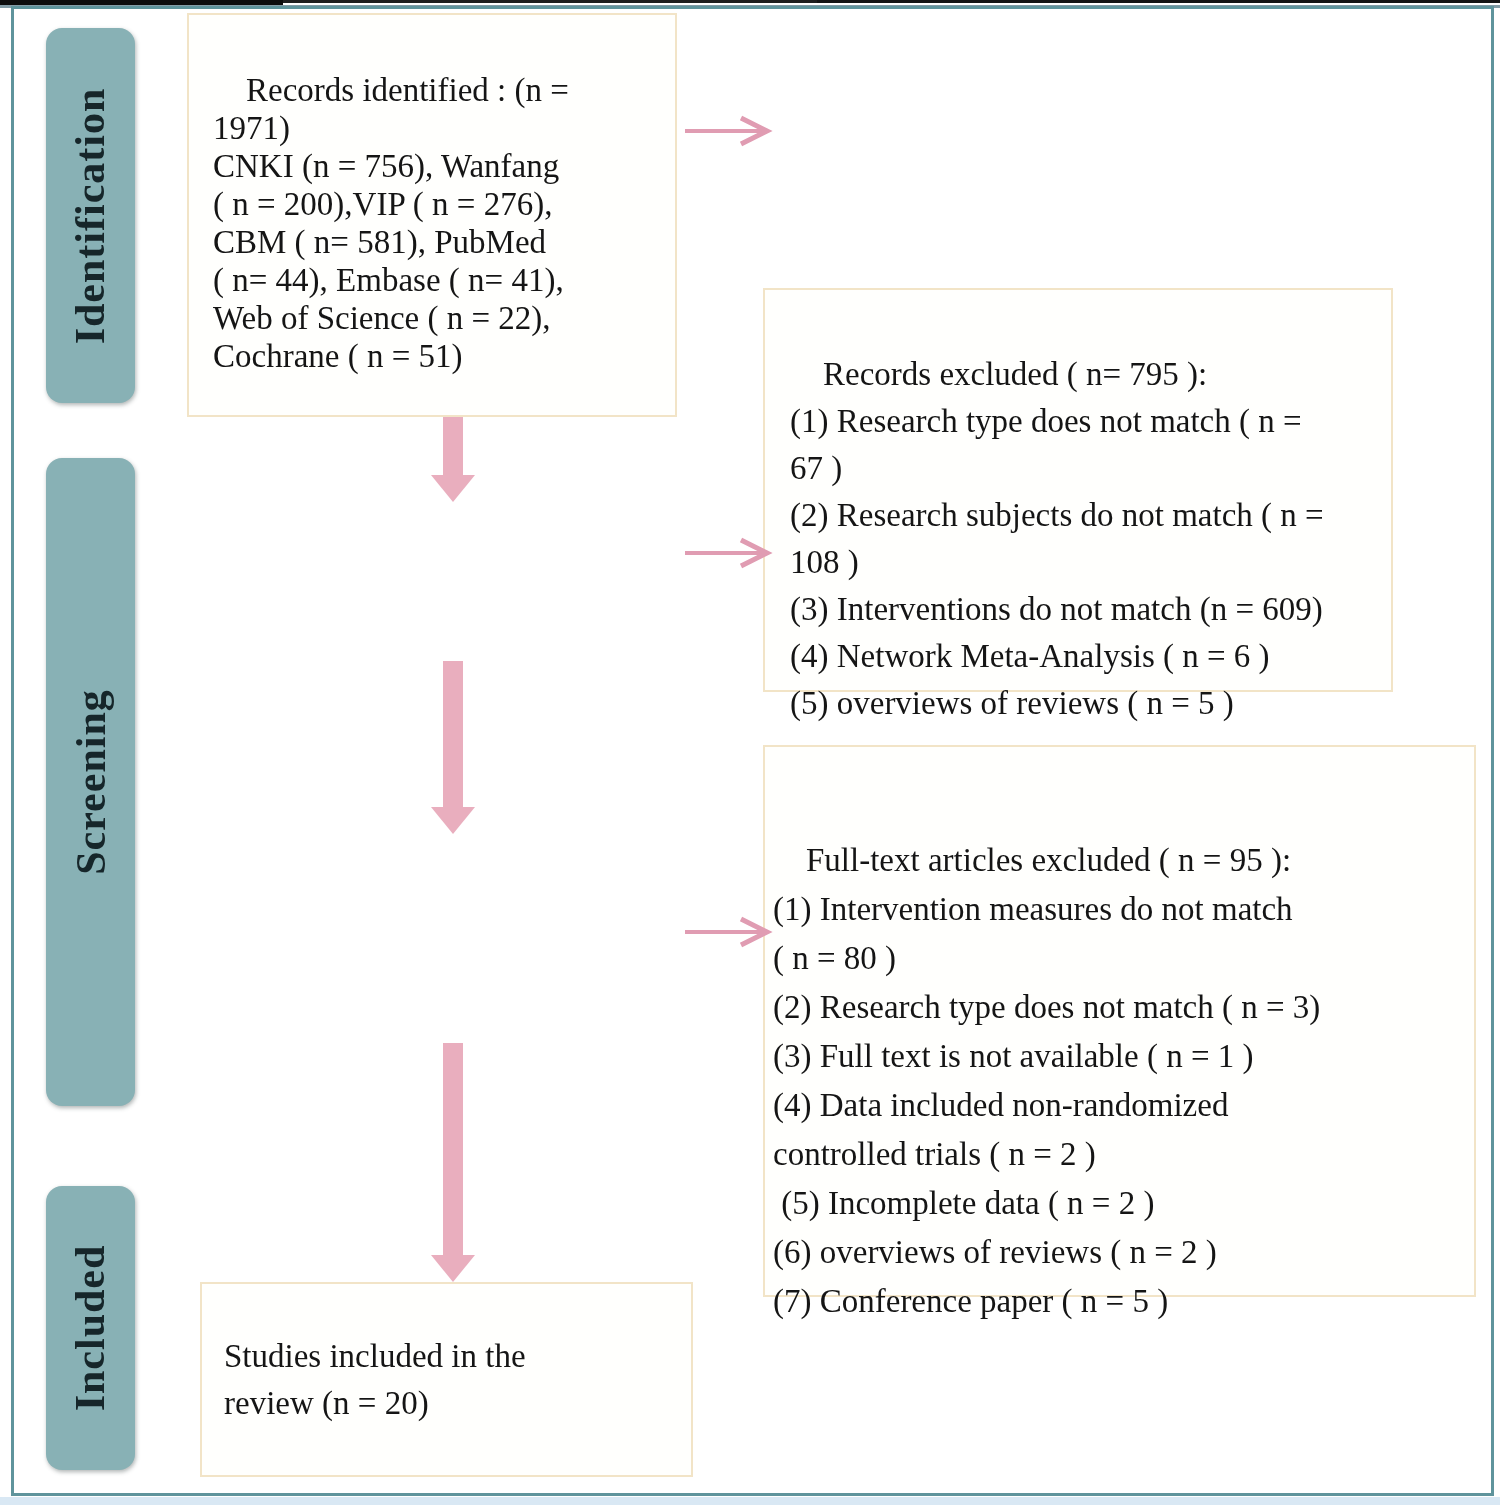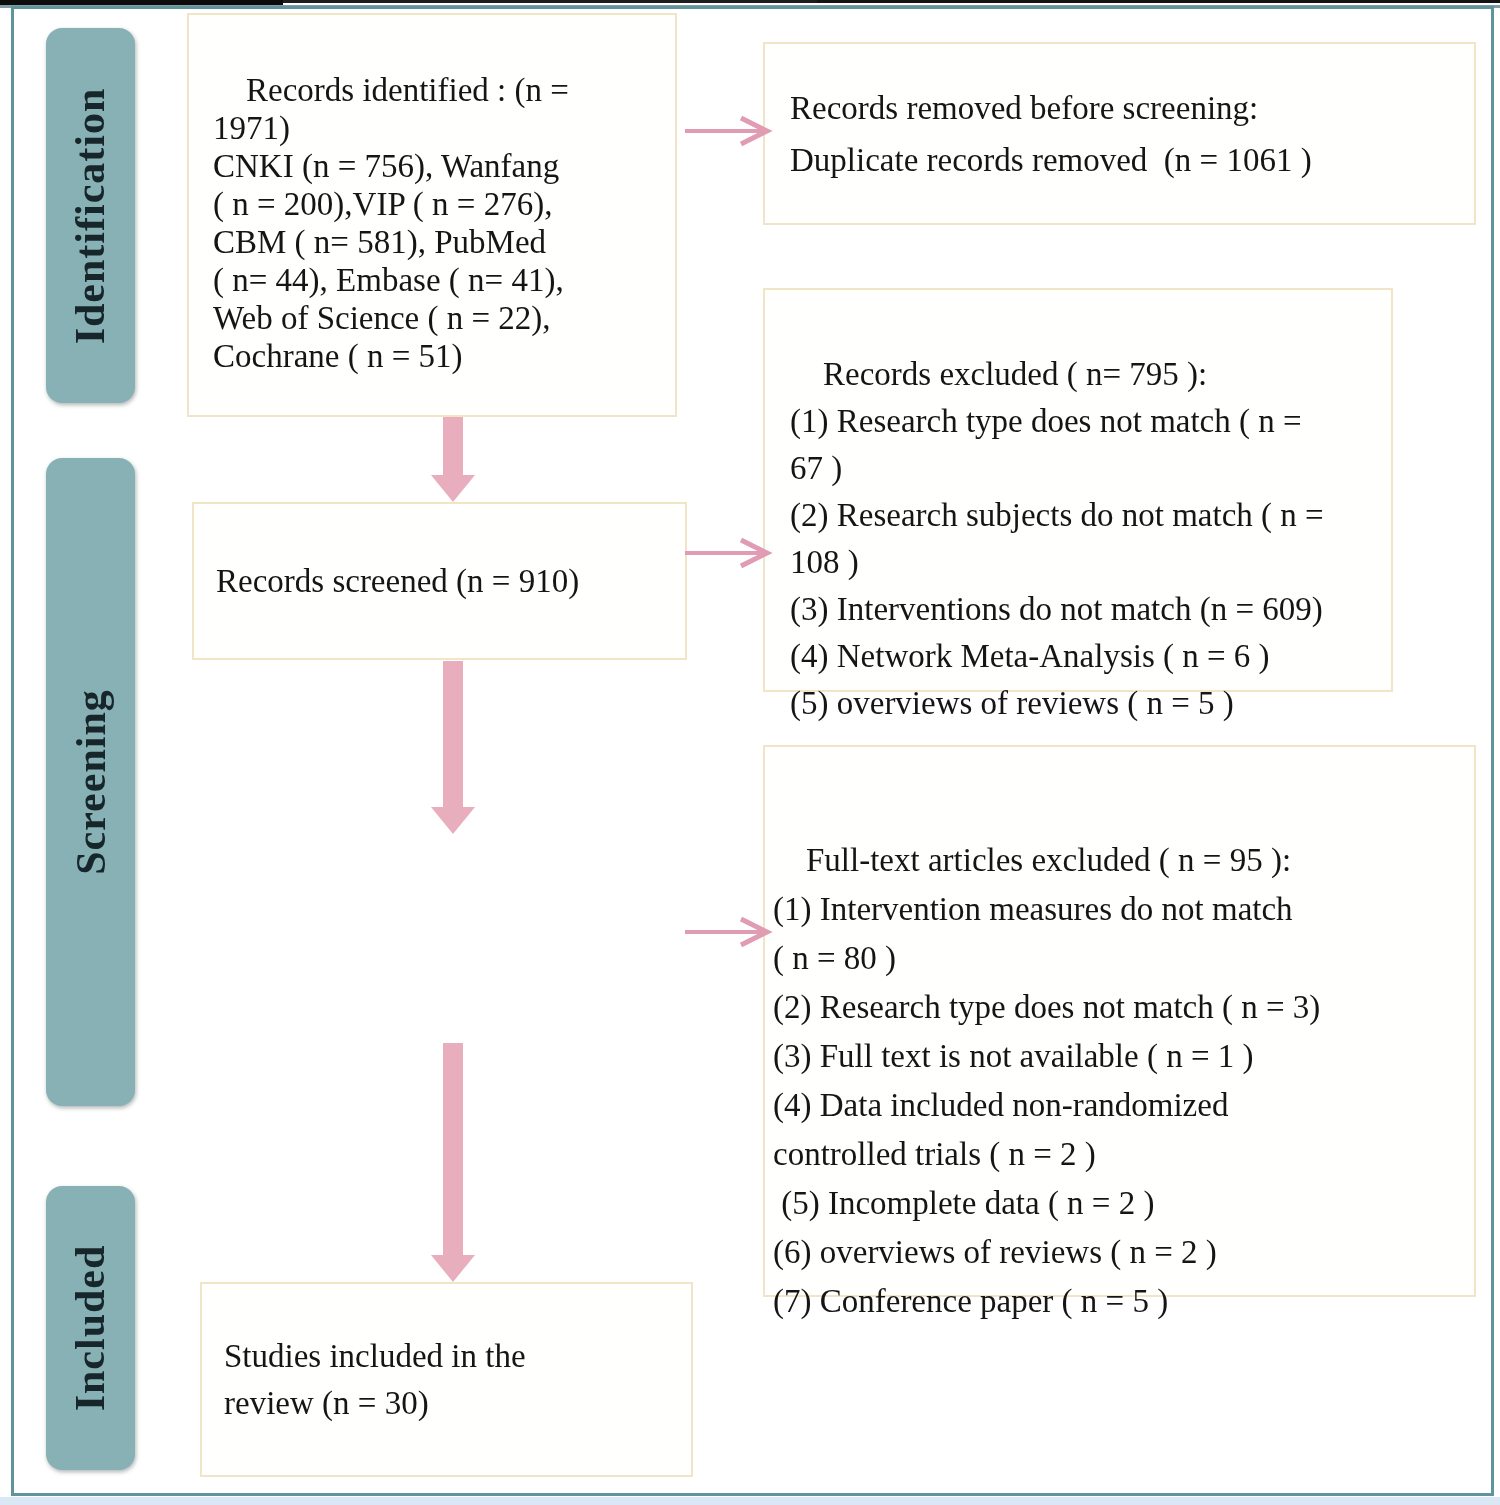--- a/index.html
+++ b/index.html
@@ -83,34 +83,27 @@
     <span class="txt">Records identified : (n =
 1971)
 CNKI (n = 756), Wanfang
 ( n = 200),VIP ( n = 276),
 CBM ( n= 581), PubMed
 ( n= 44), Embase ( n= 41),
 Web of Science ( n = 22),
 Cochrane ( n = 51)</span>
   </div>
 
-  <div class="box center-align" style="left:192px;top:502px;width:495px;height:158px;">
-    <span class="txt">Records screened (n = 910)</span>
-  </div>
 
 
   <div class="box center-align" style="left:200px;top:1282px;width:493px;height:195px;">
     <span class="txt">Studies included in the
-review (n = 30)</span>
+review (n = 20)</span>
   </div>
 
-  <div class="box s1" style="left:763px;top:42px;width:713px;height:183px;">
-    <span class="txt">Records removed before screening:
-Duplicate records removed  (n = 1061 )</span>
-  </div>
 
   <div class="box s2" style="left:763px;top:288px;width:630px;height:404px;">
     <span class="txt">Records excluded ( n= 795 ):
 (1) Research type does not match ( n =
 67 )
 (2) Research subjects do not match ( n =
 108 )
 (3) Interventions do not match (n = 609)
 (4) Network Meta-Analysis ( n = 6 )
 (5) overviews of reviews ( n = 5 )</span>

